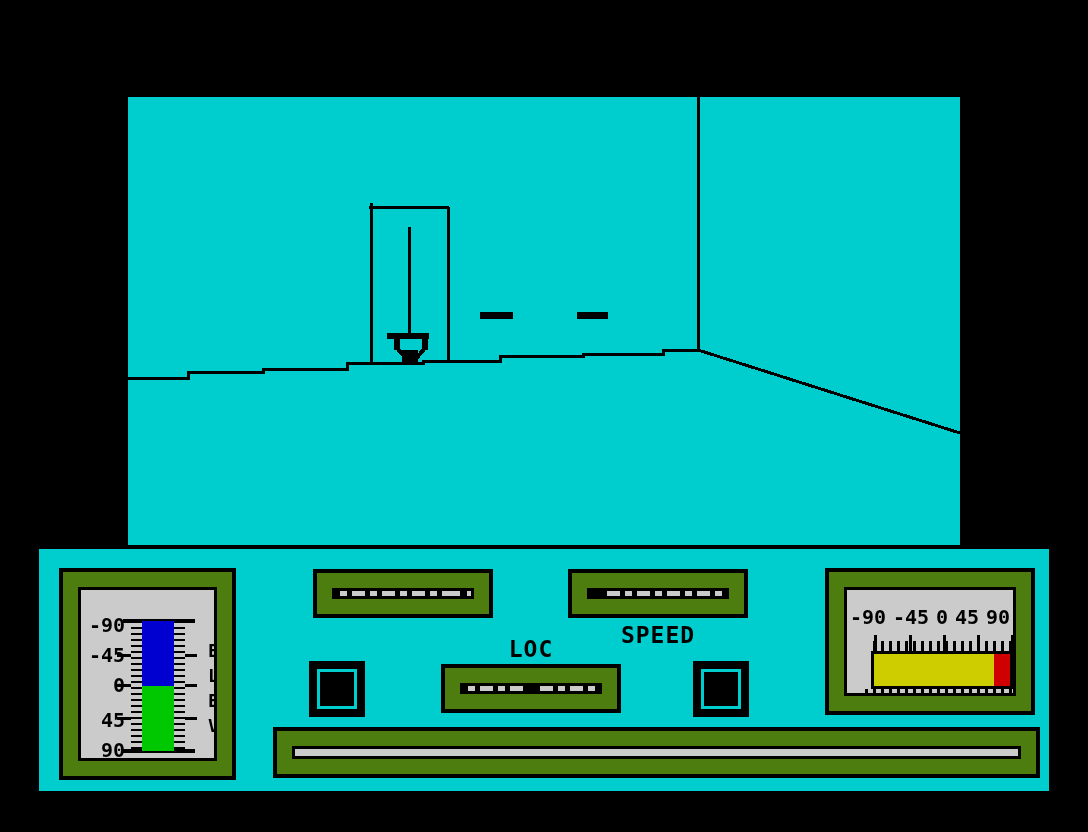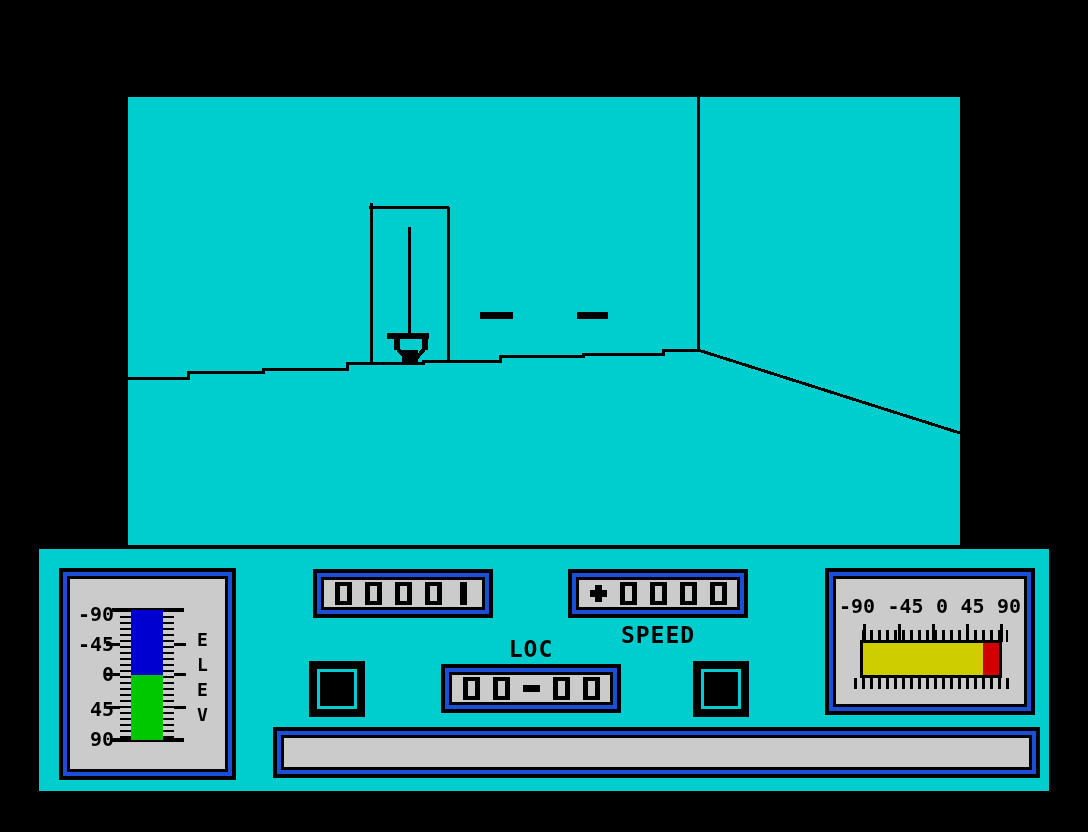--- a/index.html
+++ b/index.html
@@ -9,21 +9,21 @@
   }
   
   .scene{position:absolute;left:128px;top:97px;width:832px;height:448px;background:#00CDCD;}
   .scene svg{display:block;}
 
   
   .panel{position:absolute;left:36px;top:546px;width:1016px;height:248px;
          background:#00CDCD;border:3px solid #000;box-sizing:border-box;}
 
   
-  .inst{position:absolute;border:4px solid #000;background:#1d4ed8;padding:4px;box-sizing:border-box;}
+  .inst{position:absolute;border:4px solid #000;background:#4d7c0f;padding:15px;box-sizing:border-box;}
   .inst-face{width:100%;height:100%;border:3px solid #000;background:#CBCBCB;
              box-sizing:border-box;position:relative;overflow:hidden;}
 
   
   .display-face{display:flex;align-items:center;justify-content:center;gap:13px;}
   .digit{display:inline-block;width:17px;height:23px;position:relative;flex:0 0 auto;}
   .d0{background:#000;}
   .d0::after{content:"";position:absolute;left:5px;top:4px;width:7px;height:15px;background:#CBCBCB;}
   .d1::after{content:"";position:absolute;left:5px;top:0;width:7px;height:23px;background:#000;}
   .dplus::before{content:"";position:absolute;left:0;top:8px;width:17px;height:7px;background:#000;}

